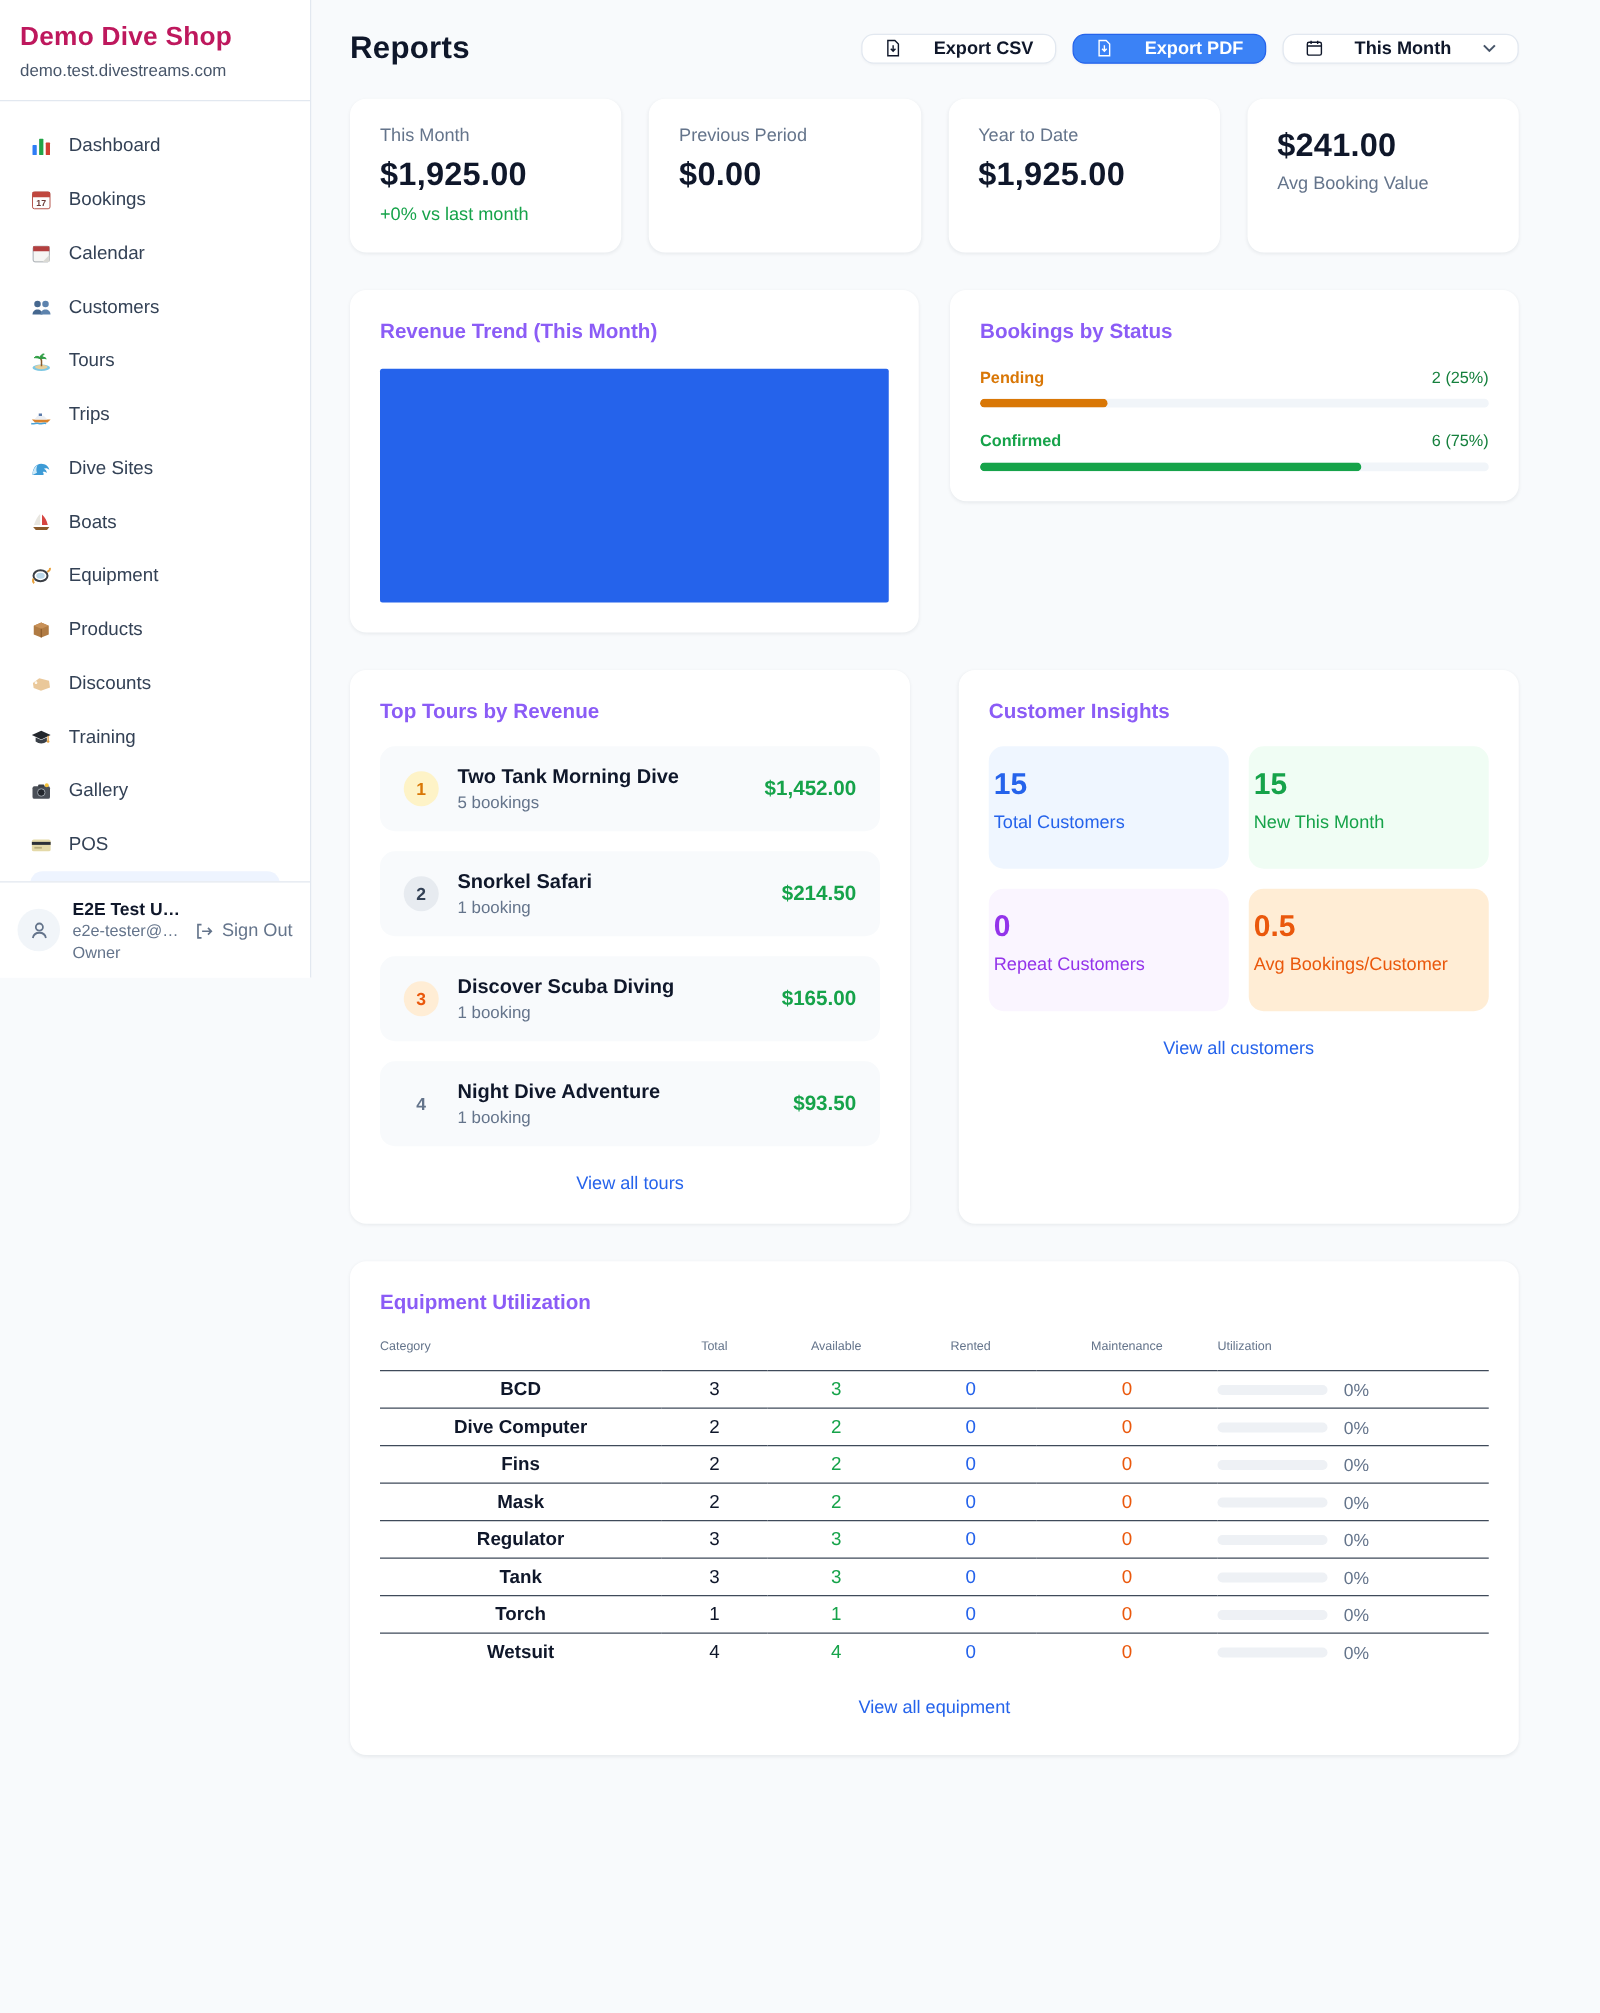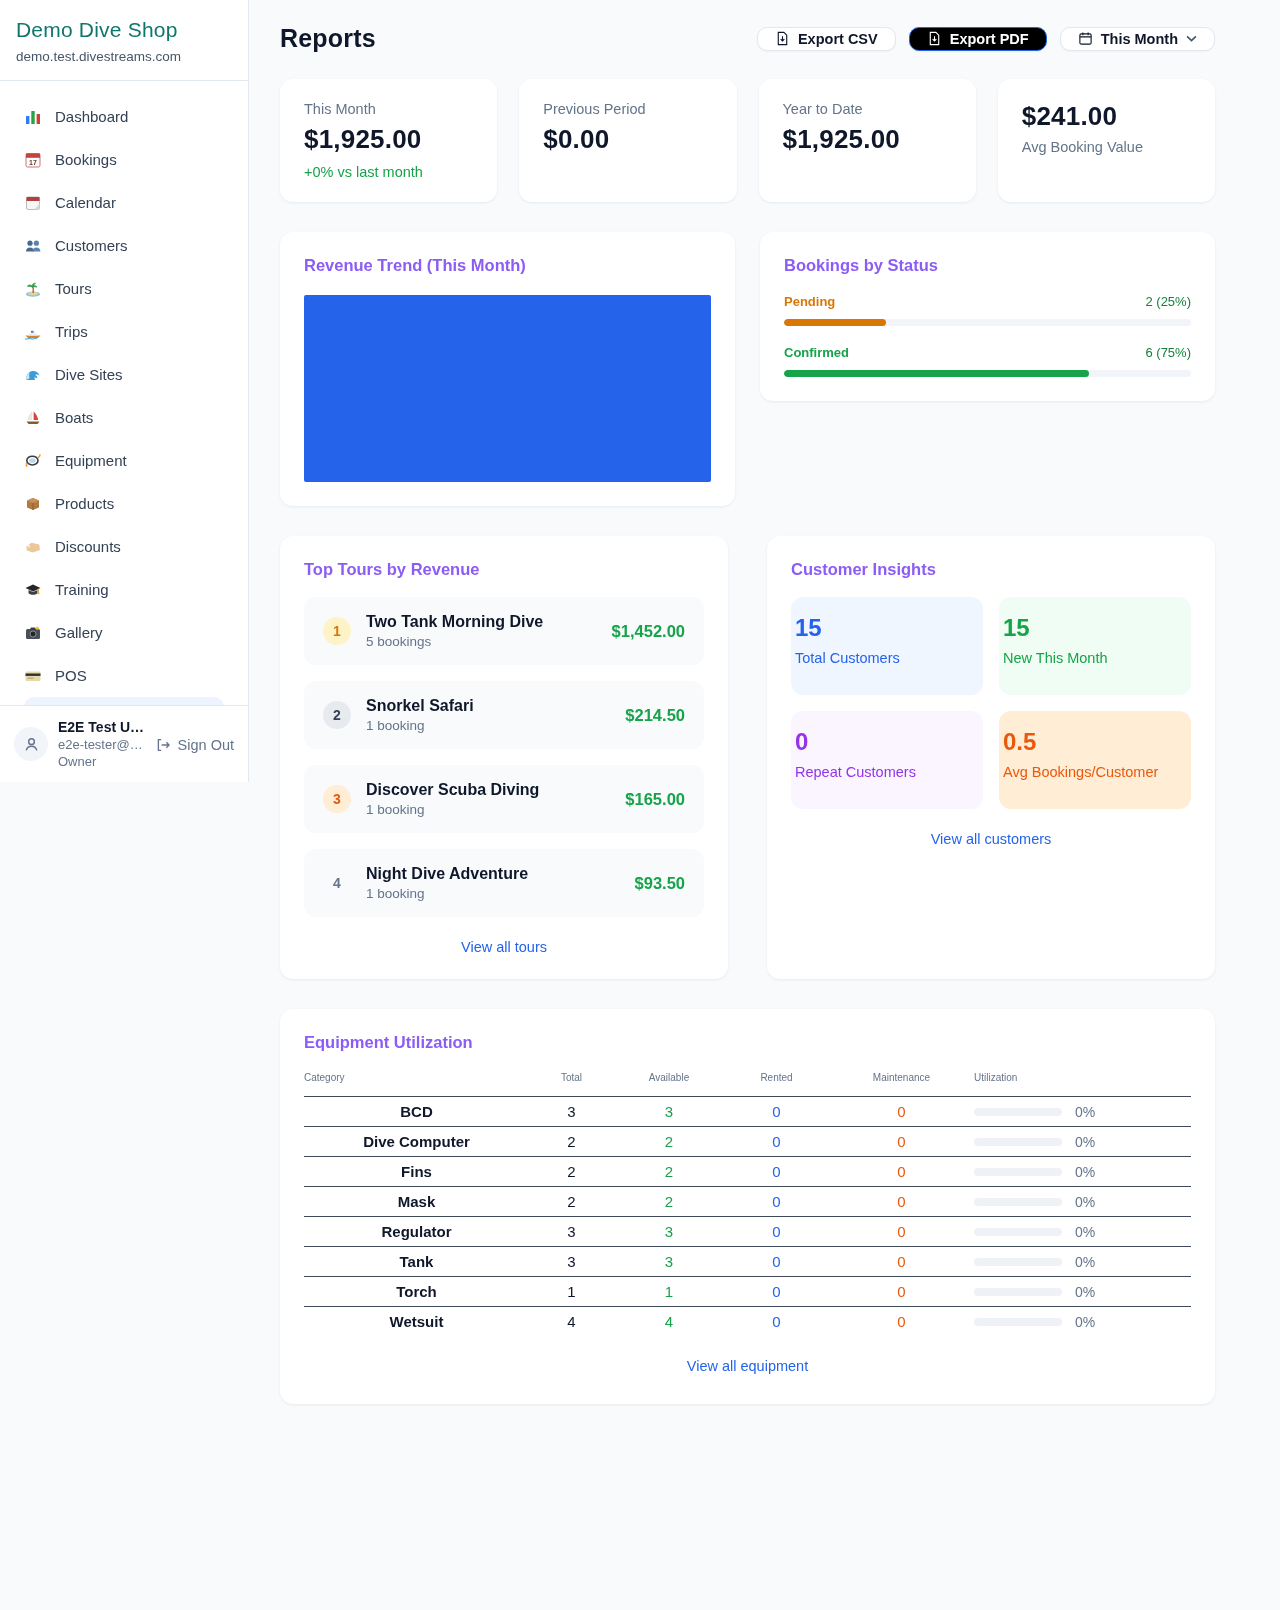--- a/index.html
+++ b/index.html
@@ -7,42 +7,42 @@
   body {
     height:1610px; background:#f8fafc; color:#0f172a;
     font-family:"Liberation Sans", sans-serif; position:relative; overflow:hidden;
   }
   
   .sidebar {
     position:absolute; left:0; top:0; width:249px; height:782px;
     background:#fff; border-right:1px solid #e2e8f0; display:flex; flex-direction:column;
   }
   .side-head { padding:18px 16px 16px; border-bottom:1px solid #e2e8f0; }
-  .brand { color:#0f766e; font-size:21px; font-weight:400; letter-spacing:.2px; }
+  .brand { color:#be185d; font-size:21px; font-weight:700; letter-spacing:.2px; }
   .domain { color:#475569; font-size:13.5px; margin-top:7px; }
   .nav { padding:14px 12px 0; flex:1; overflow:hidden; }
   .nav-item { display:flex; align-items:center; gap:13px; padding:10px 12px; border-radius:10px;
     color:#334155; font-size:15px; cursor:pointer; height:43px; }
   .nav-item .ic { width:18px; height:18px; flex:0 0 18px; display:inline-block; }
   .nav-active-partial { margin:0 12px; height:20px; background:#eef4ff; border-radius:10px 10px 0 0; }
   .side-foot { border-top:1px solid #e2e8f0; padding:13px 14px; display:flex; align-items:center; gap:10px; background:#fff; }
   .avatar { width:34px; height:34px; border-radius:50%; background:#f1f5f9; display:flex; align-items:center; justify-content:center; flex:0 0 34px; }
   .uinfo { flex:1; min-width:0; }
   .uname { font-size:14px; font-weight:700; color:#0f172a; }
   .uemail, .urole { font-size:13px; color:#64748b; margin-top:2px; }
   .signout { display:flex; align-items:center; gap:7px; color:#64748b; font-size:14.5px; cursor:pointer; white-space:nowrap; margin-top:2px; }
   
   .main { margin-left:249px; padding:24px 65px 60px 31px; }
   .page-head { display:flex; justify-content:space-between; align-items:center; margin-bottom:26px; }
   .page-title { font-size:25px; font-weight:700; letter-spacing:.2px; }
   .head-actions { display:flex; gap:13px; }
-  .btn { display:flex; align-items:center; gap:8px; height:24px; padding:0 17px; border-radius:10px;
+  .btn { display:flex; align-items:center; gap:25px; height:24px; padding:0 17px; border-radius:10px;
     font-size:14.5px; font-weight:600; cursor:pointer; border:1px solid #e2e8f0; background:#fff; color:#0f172a;
     box-shadow:0 1px 2px rgba(15,23,42,.04); }
-  .btn-primary { background:#000000; border-color:#2563eb; color:#fff; }
+  .btn-primary { background:#3b82f6; border-color:#2563eb; color:#fff; }
   
   .card { background:#fff; border-radius:13px; box-shadow:0 1px 3px rgba(15,23,42,.07); padding:24px; }
   .card-title { font-size:16.5px; font-weight:700; color:#8b5cf6; }
   
   .stats { display:grid; grid-template-columns:repeat(4,1fr); gap:22px; margin-bottom:30px; }
   .stat-card { min-height:123px; padding:22px 24px; }
   .stat-label { font-size:14.5px; color:#64748b; }
   .stat-value { font-size:26px; font-weight:700; margin-top:7px; letter-spacing:.2px; }
   .stat-delta { font-size:14.5px; color:#16a34a; margin-top:9px; }
   .stat-card.flip .stat-value { margin-top:0; }

